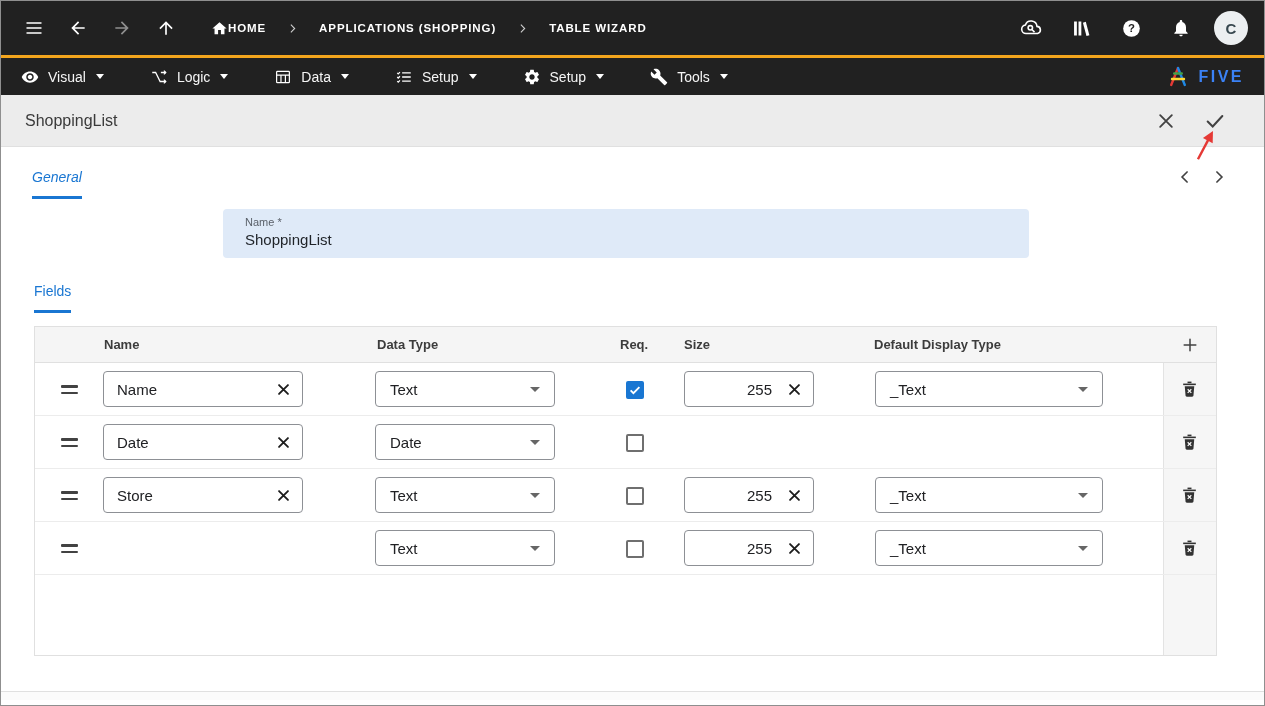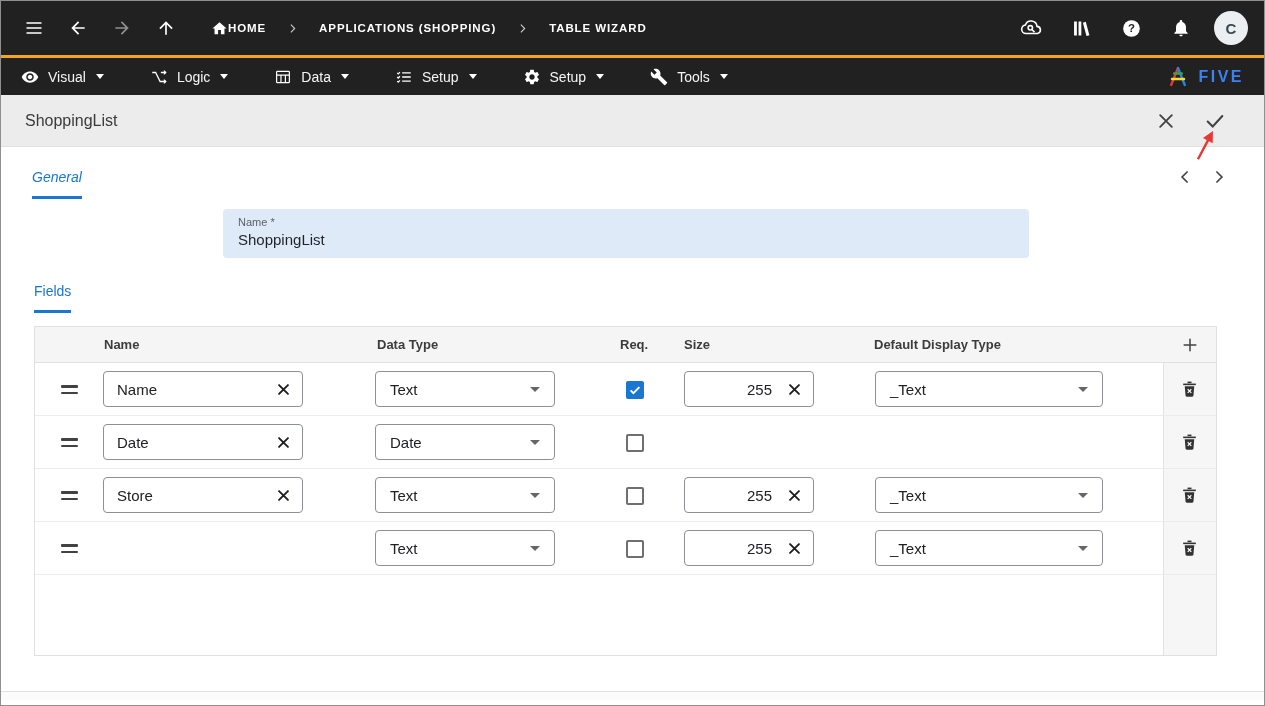--- a/index.html
+++ b/index.html
@@ -37,21 +37,21 @@
   .annotation-arrow { position:absolute; left:1192px; top:127px; z-index:9; transform:rotate(28deg); pointer-events:none; }
 
   
   .content { position:relative; height:544px; background:#fff; }
   .tab { position:absolute; color:#1976D2; font-size:14px; font-weight:500; padding-bottom:11px; border-bottom:3px solid #1976D2; cursor:pointer; }
   .tab-general { left:31px; top:22px;font-style:italic; }
   .tab-fields { left:33px; top:136px; }
   .pager { position:absolute; right:35px; top:20px; display:flex; gap:14px; }
   .pager button { background:transparent; border:none; cursor:pointer; display:flex; align-items:center; }
 
-  .name-field { position:absolute; left:222px; top:62px; width:806px; height:49px; background:#DFEAF8; border-radius:4px; padding:7px 15px; cursor:text; }
+  .name-field { position:absolute; left:222px; top:62px; width:806px; height:49px; background:#DFEAF8; border-radius:4px; padding:7px 22px; cursor:text; }
   .nf-label { display:block; font-size:11px; color:#5A6069; }
   .nf-value { display:block; font-size:15px; color:#1F2328; margin-top:3px; }
 
   
   .fields-table { position:absolute; left:33px; top:179px; width:1183px; height:330px; border:1px solid #E0E0E0; background:#fff; }
   .del-col-bg { position:absolute; top:0; right:0; bottom:0; width:53px; background:#F6F6F6; border-left:1px solid #E3E3E3; }
   .thead { position:relative; height:36px; background:#F5F5F5; border-bottom:1px solid #E0E0E0; }
   .th { position:absolute; top:10px; font-size:13px; font-weight:700; color:#3C3C3C; }
   .th-name { left:69px; } .th-type { left:342px; } .th-req { left:585px; } .th-size { left:649px; } .th-display { left:839px; }
   .add-btn { position:absolute; top:0; right:0; width:52px; height:36px; background:transparent; border:none; display:flex; align-items:center; justify-content:center; cursor:pointer; }

